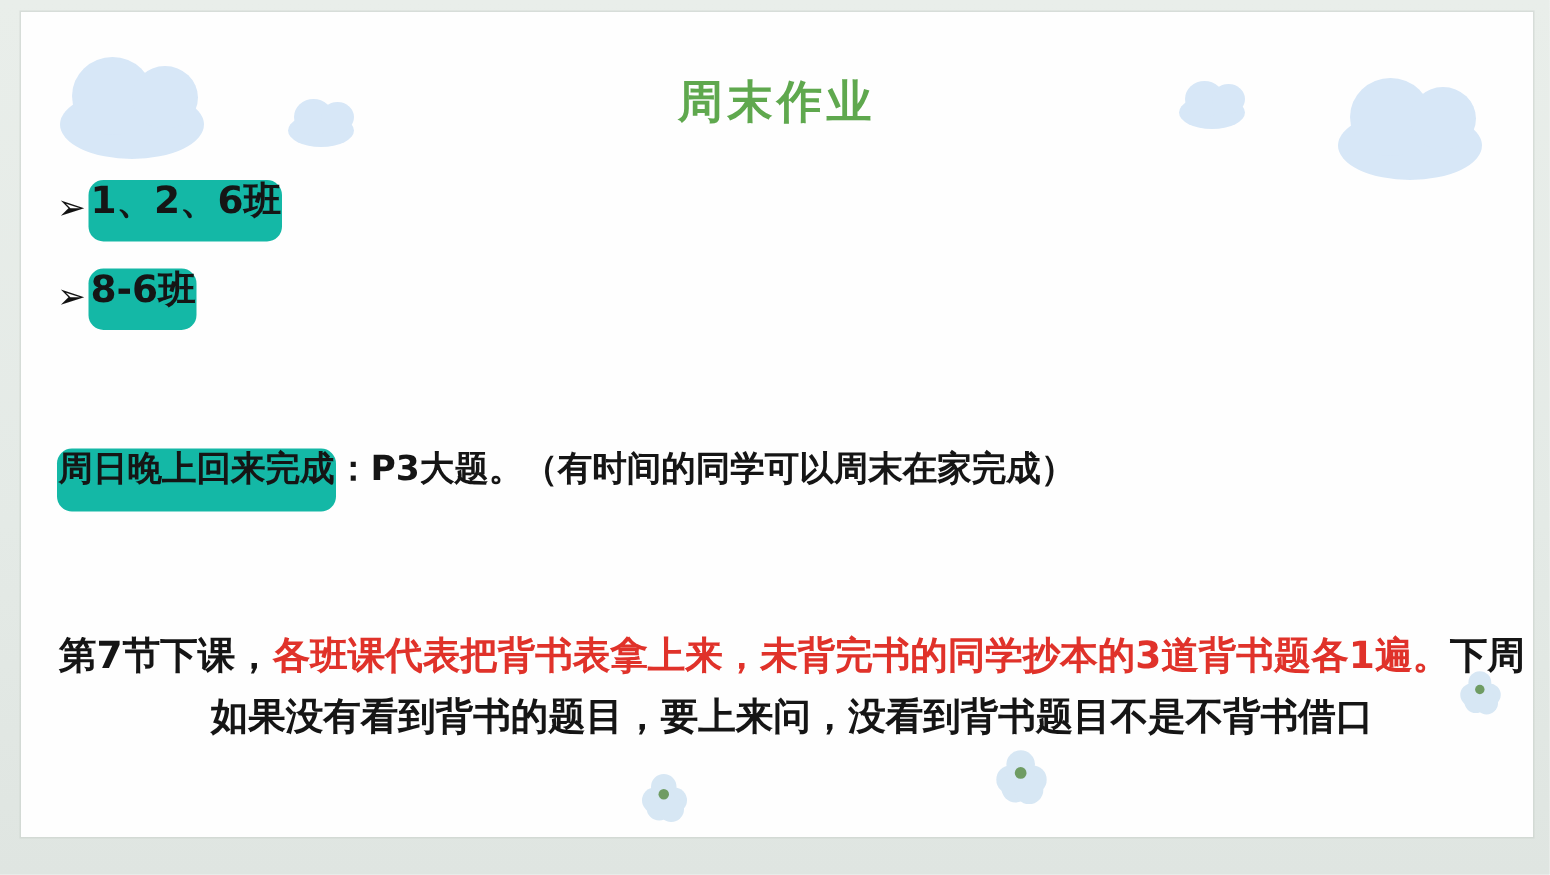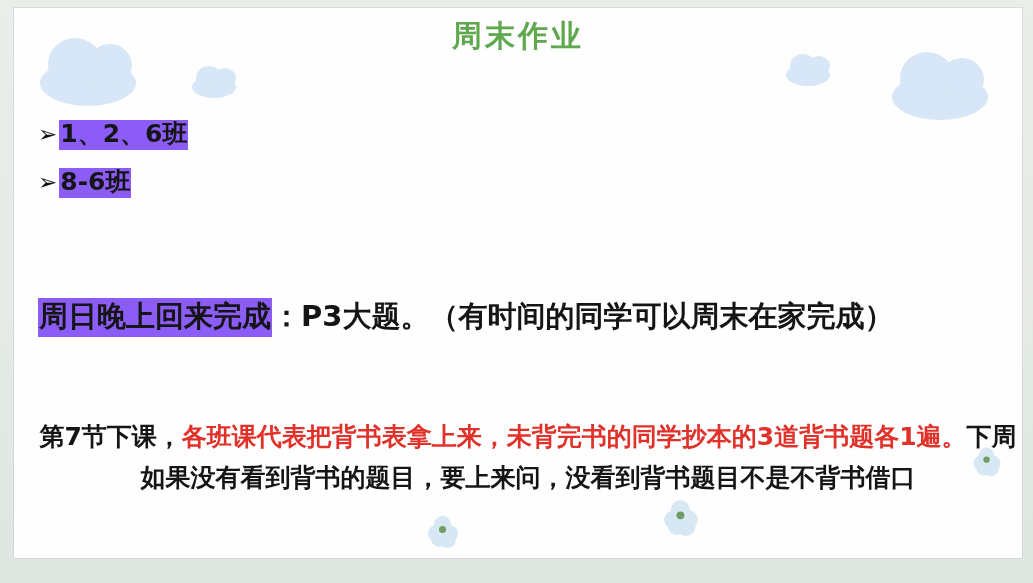--- a/index.html
+++ b/index.html
@@ -90,21 +90,21 @@
     border-radius: 50%;
   }
   #flower-a { left: 414px; top: 508px; }
   #flower-b { left: 652px; top: 494px; transform: scale(1.12); }
   #flower-c { left: 958px; top: 438px; transform: scale(0.9); }
 
   
   #title {
     position: absolute;
     left: 0;
-    top: 8px;
+    top: 40px;
     width: 1008px;
     text-align: center;
     font-family: "DejaVu Sans", "Liberation Sans", sans-serif;
     font-size: 30px;
     font-weight: bold;
     letter-spacing: 3px;
     color: #5fa84e;
   }
 
   
@@ -126,30 +126,31 @@
     margin-bottom: 18px;
     white-space: nowrap;
   }
   .bullet-marker {
     font-size: 23px;
     margin-right: 2px;
     color: #111;
     transform: translateY(-1px);
   }
   .hl {
-    background: #8b5cf6;
-    padding: 1px 1px 4px 1px;
+    background: #14b8a6;
+    padding: 1px 1px 15px 1px;
+    border-radius: 10px;
   }
 
   #line-sunday {
     position: absolute;
     left: 24px;
     top: 294px;
     font-family: "DejaVu Sans", "Liberation Sans", sans-serif;
-    font-size: 29px;
+    font-size: 23px;
     font-weight: bold;
     color: #151515;
     white-space: nowrap;
     line-height: 1.0;
   }
 
   #paragraph {
     position: absolute;
     left: 24px;
     top: 408px;

